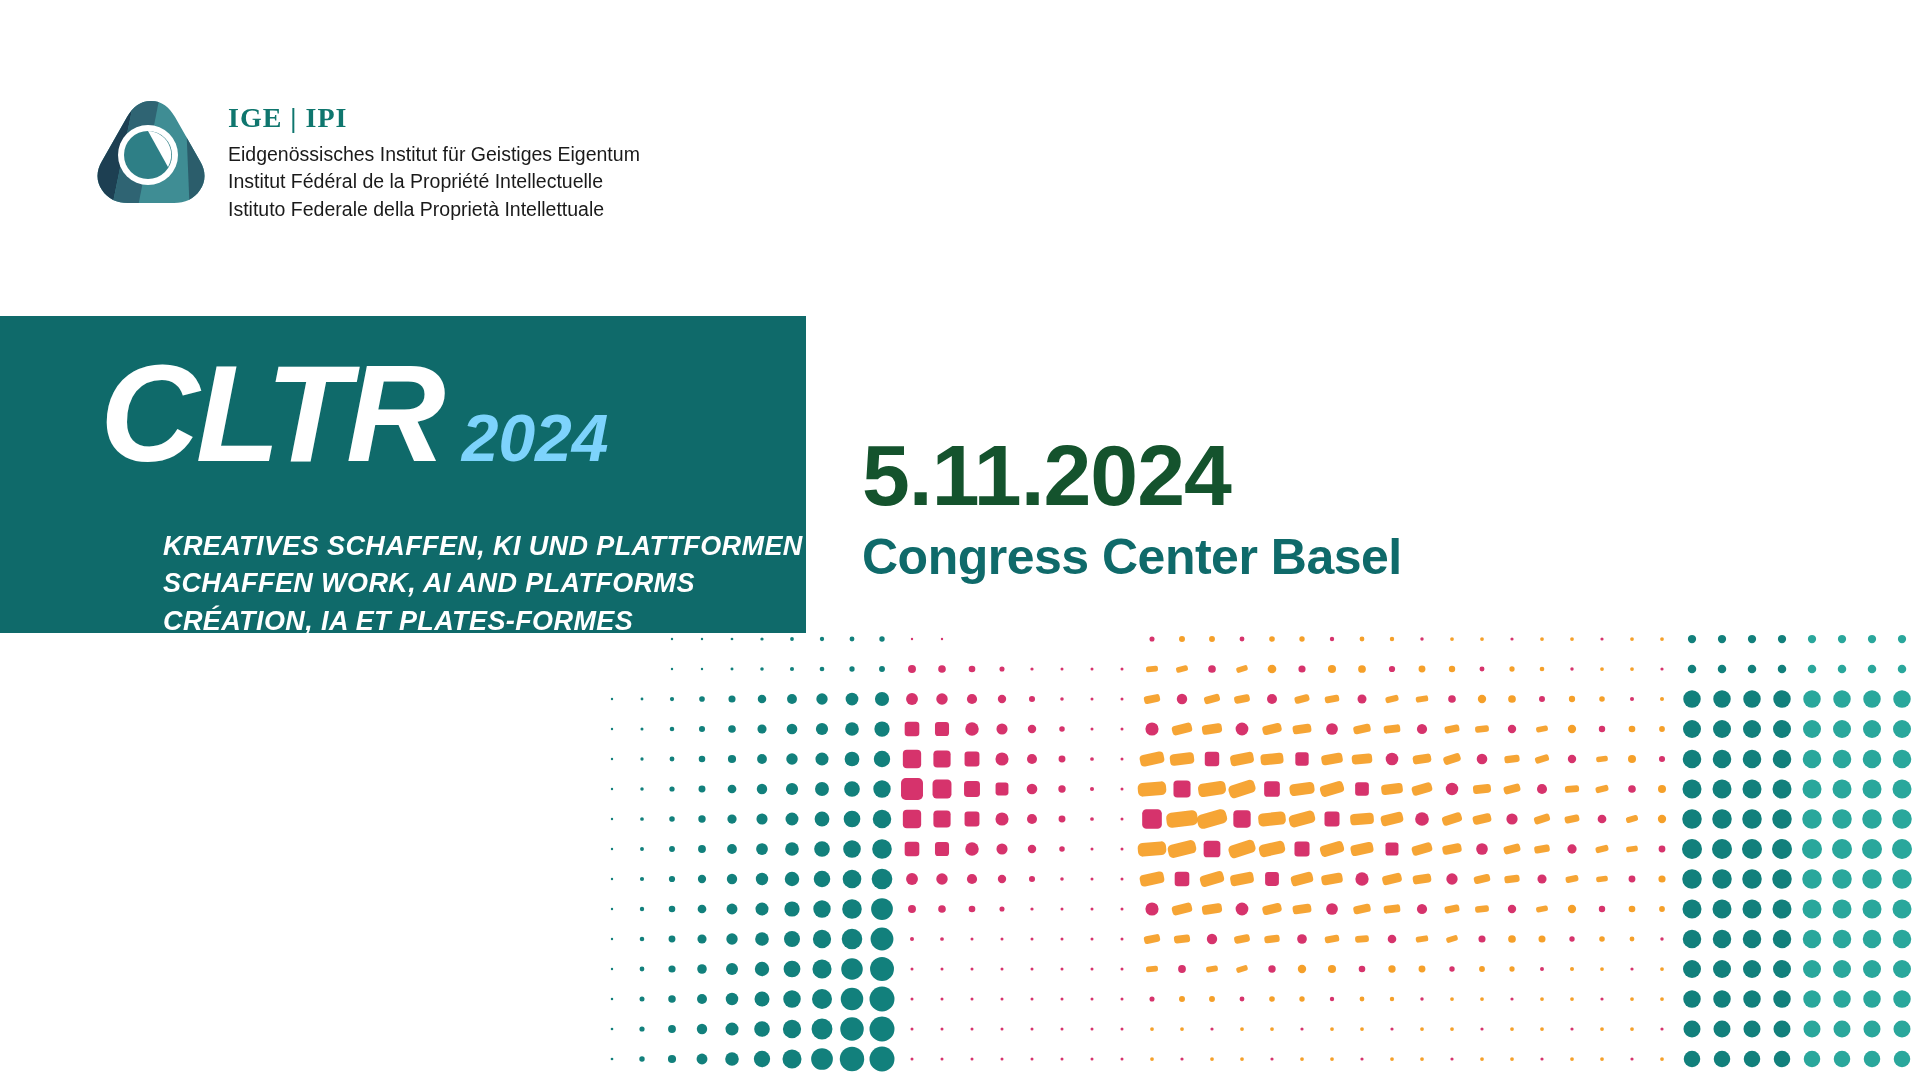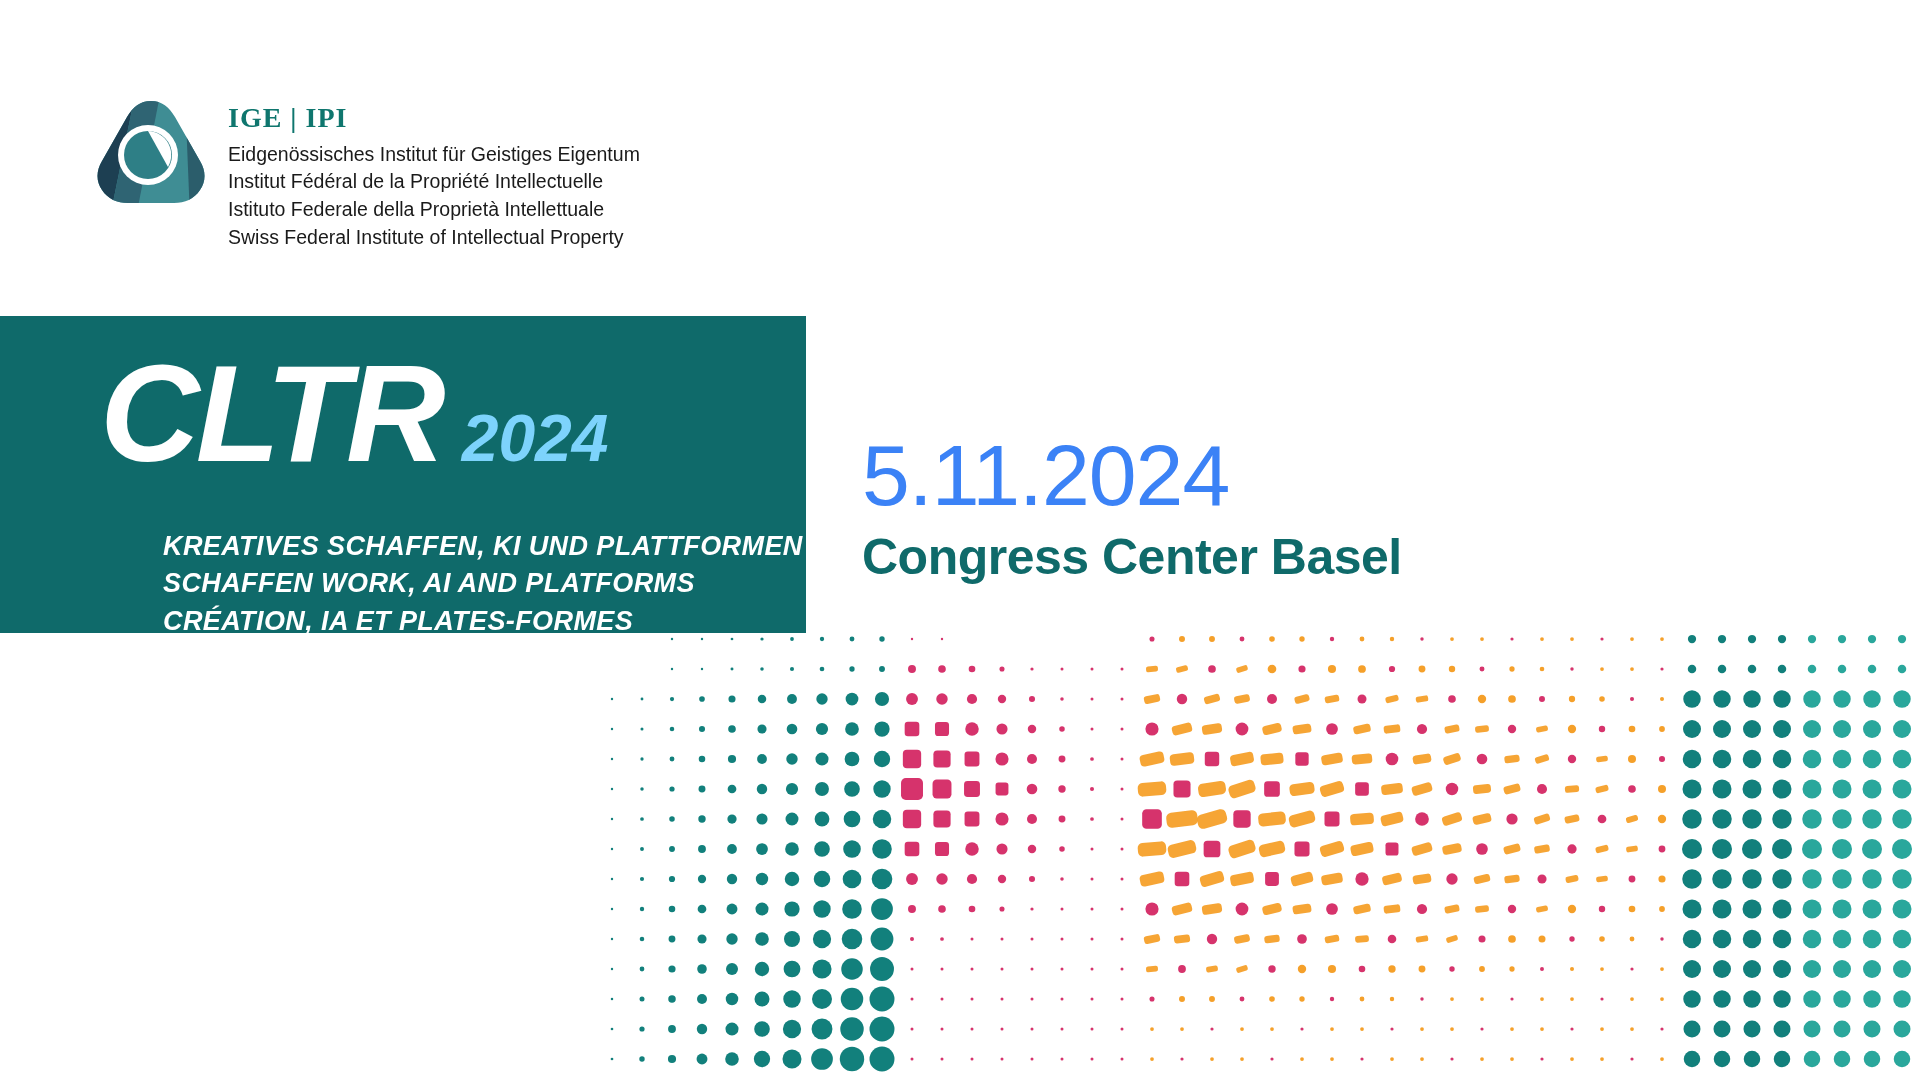--- a/index.html
+++ b/index.html
@@ -103,24 +103,24 @@
   }
 
   
   #event-info {
     position: absolute;
     left: 862px;
     top: 430px;
   }
   #event-date {
     font-family: "Liberation Sans", sans-serif;
-    font-weight: normal;
+    font-weight: bold;
     font-size: 86px;
     line-height: 1.05;
-    color: #3b82f6;
+    color: #14532d;
     letter-spacing: -1px;
   }
   #event-venue {
     font-family: "Liberation Sans", sans-serif;
     font-weight: bold;
     font-size: 50px;
     line-height: 1.1;
     color: #0f6a6a;
     margin-top: 10px;
     letter-spacing: -0.5px;
@@ -155,21 +155,20 @@
         <circle cx="58" cy="60" r="24" fill="#2e7f86"></circle>
         <path d="M58 36 A24 24 0 0 1 78 72 Z" fill="#ffffff"></path>
       </g>
     </svg>
   </div>
   <div id="logo-text">
     <div id="logo-wordmark">IGE | IPI</div>
     <div class="logo-line">Eidgenössisches Institut für Geistiges Eigentum</div>
     <div class="logo-line">Institut Fédéral de la Propriété Intellectuelle</div>
     <div class="logo-line">Istituto Federale della Proprietà Intellettuale</div>
-    <div class="logo-line">Swiss Federal Institute of Intellectual Property</div>
   </div>
 </div>
 
 <div id="title-panel">
   <div id="cltr-row">
     <span id="cltr-word">CLTR</span>
     <span id="cltr-year">2024</span>
   </div>
   <div id="subtitles">
     <div class="subtitle-line">KREATIVES SCHAFFEN, KI UND PLATTFORMEN</div>

